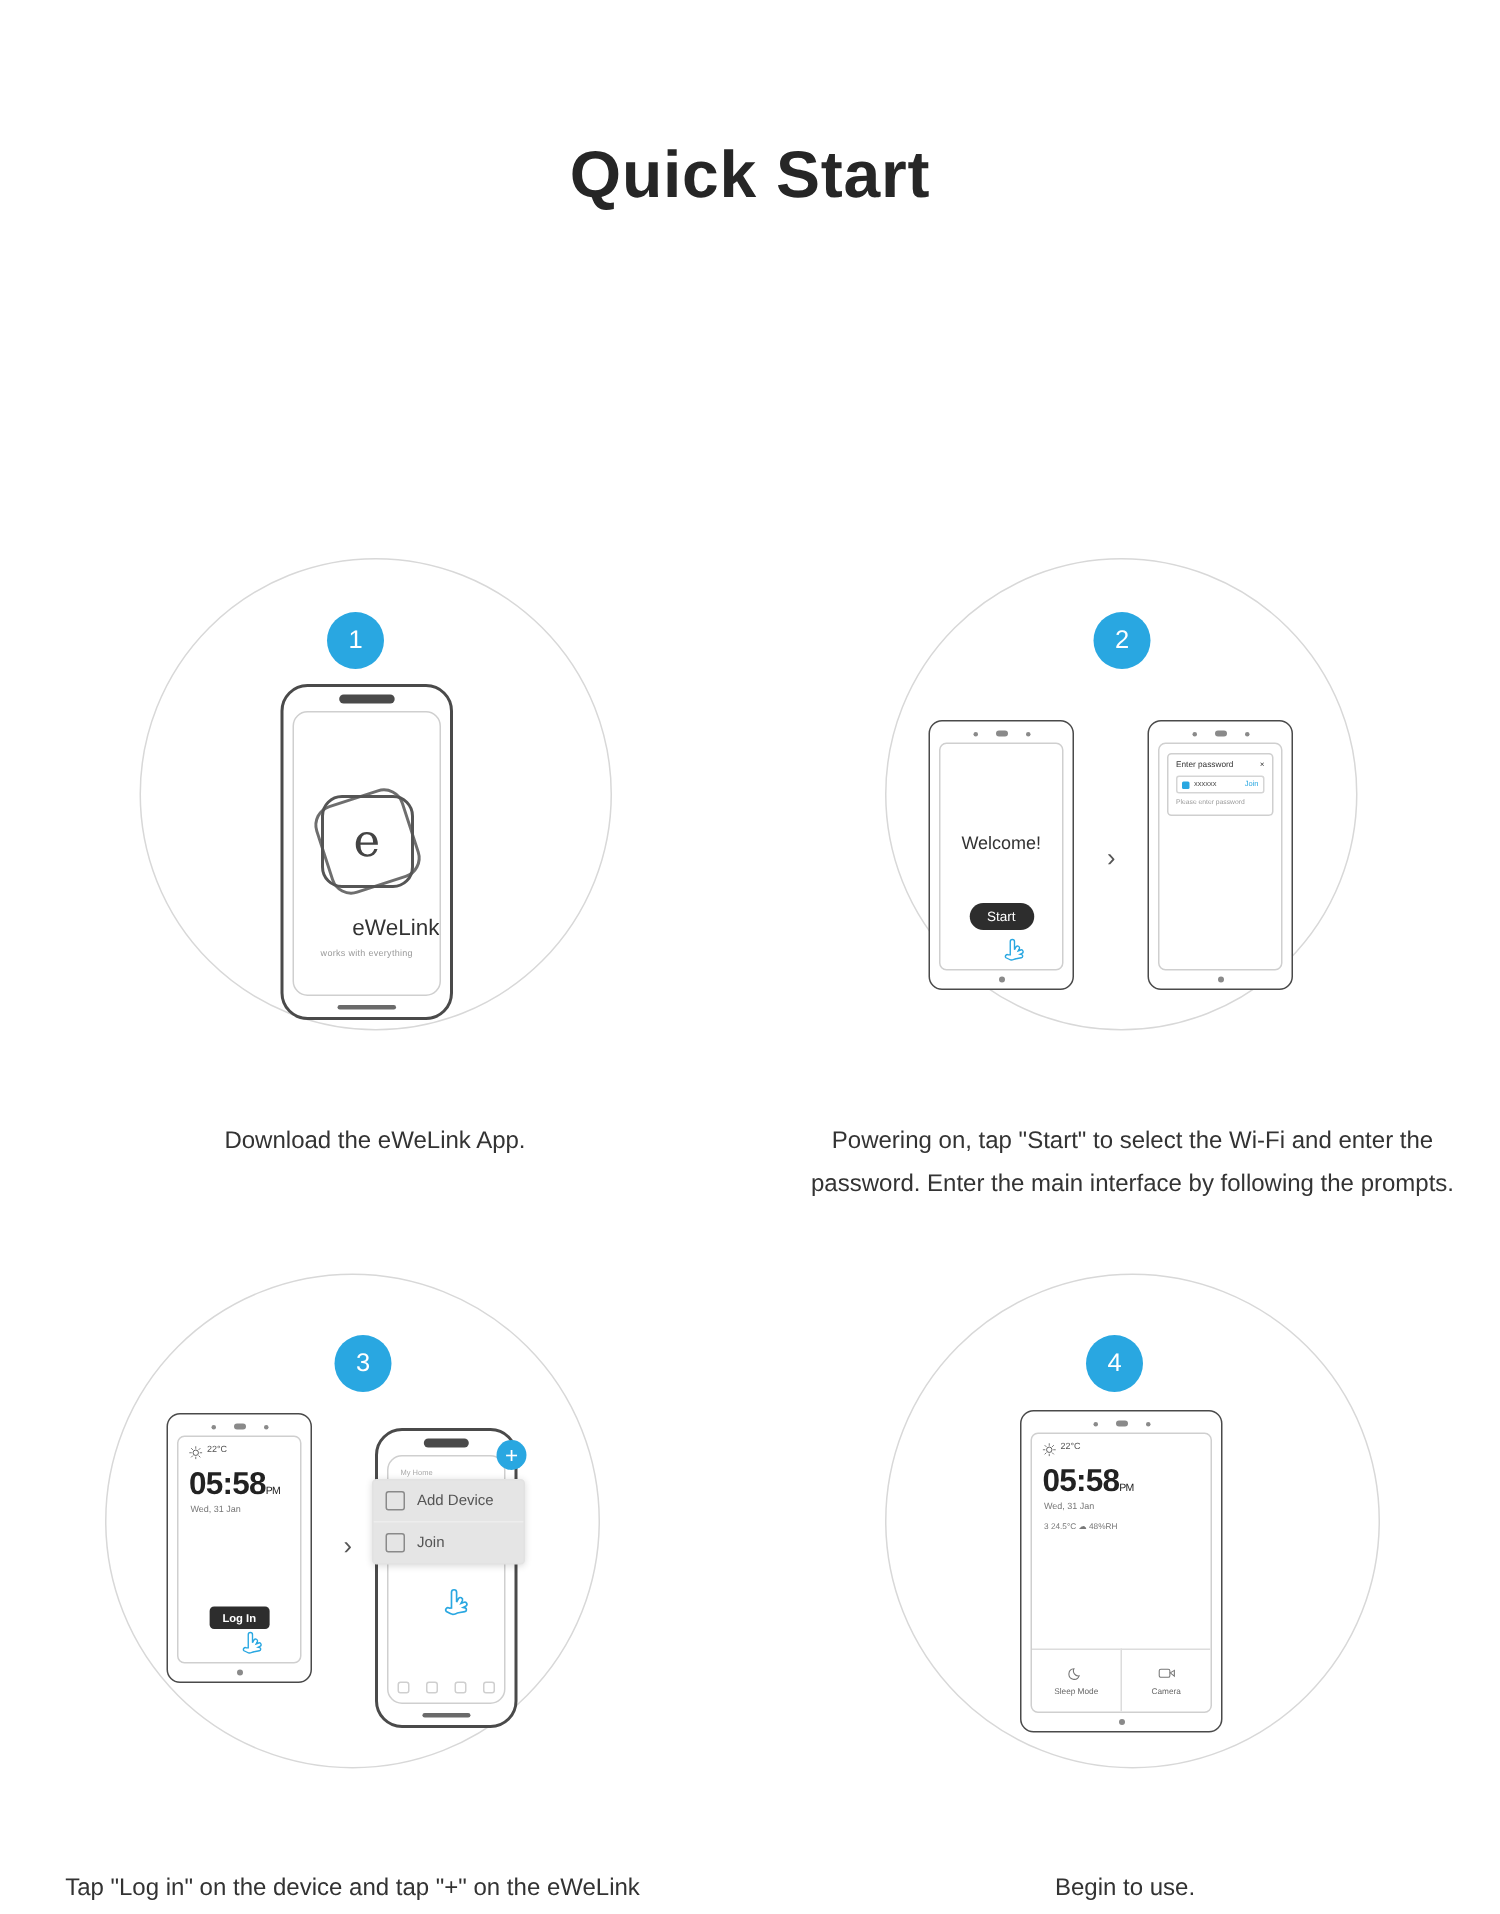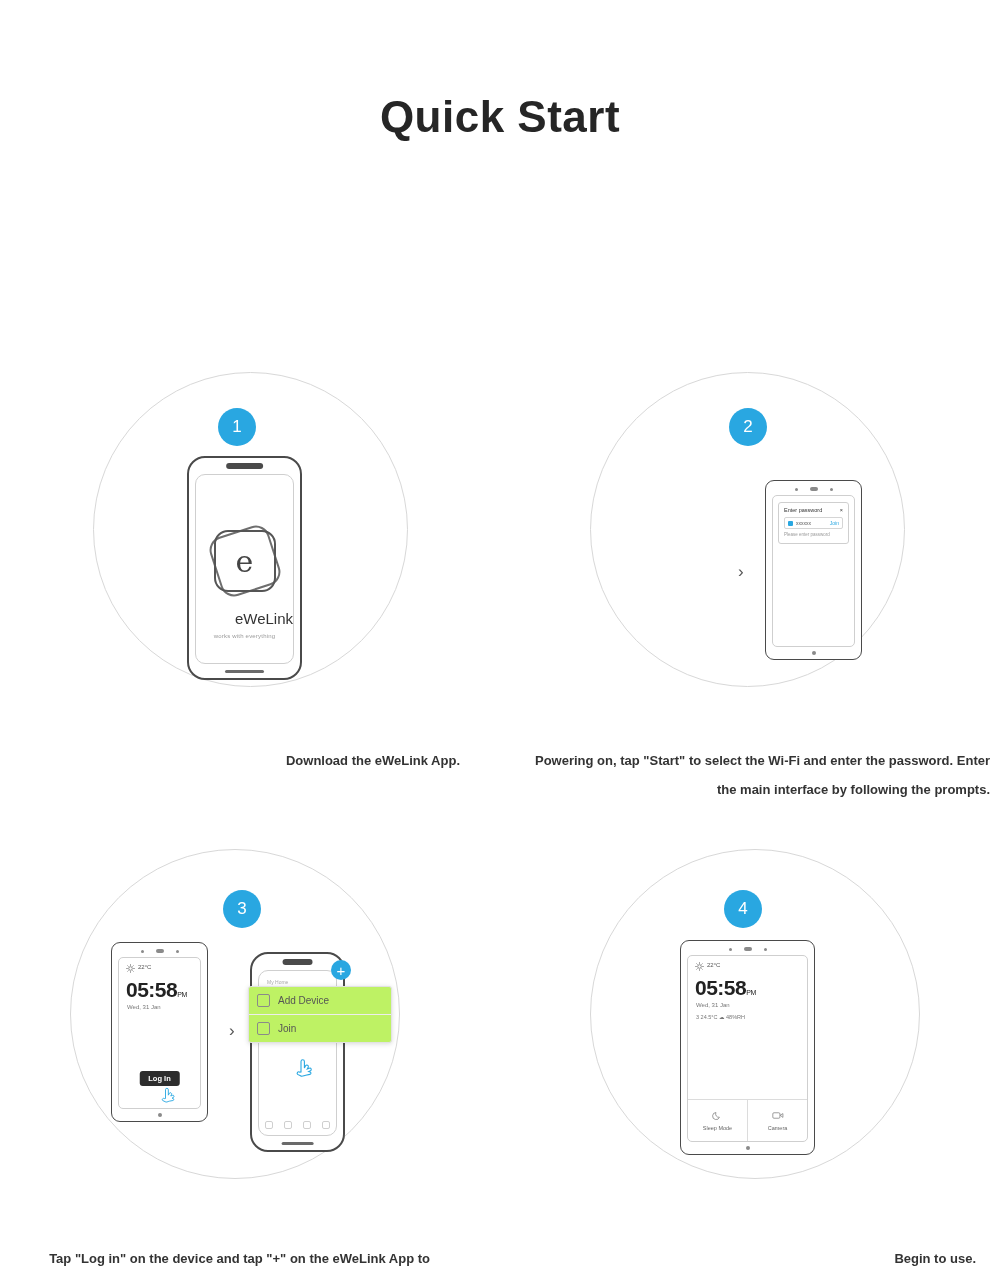--- a/index.html
+++ b/index.html
@@ -42,25 +42,24 @@
     border-radius: 50%;
     background: #29a7e1;
     color: #fff;
     font-size: 17px;
     display: flex; align-items: center; justify-content: center;
     z-index: 5;
   }
 
   .caption {
     position: absolute;
-    text-align: right;
-    font-size: 13px;
+    text-align: center;
+    font-size: 16px;
     line-height: 29px;
     color: #333;
-    font-weight: bold;
   }
 
   
   .phone {
     position: absolute;
     border: 2px solid #4a4a4a;
     border-radius: 18px;
     background: #fff;
   }
   .phone .notch {
@@ -231,22 +230,22 @@
   .app-header { position:absolute; left:8px; top:8px; font-size:5px; color:#aaa; }
   .plus-badge {
     position: absolute; right: -8px; top: 6px;
     width: 20px; height: 20px; border-radius: 50%;
     background: #29a7e1; color: #fff;
     display: flex; align-items: center; justify-content: center;
     font-size: 15px; line-height: 1; z-index: 7;
   }
   .menu {
     position: absolute;
-    left: 4px; top: 34px; width: 144px;
-    background: #bef264;
+    left: 4px; top: 34px; width: 102px;
+    background: #e5e5e5;
     border: 1px solid #e2e2e2;
     border-radius: 3px;
     box-shadow: 0 1px 5px rgba(0,0,0,.15);
     z-index: 8;
     overflow: hidden;
   }
   .menu-item {
     display: flex; align-items: center; gap: 8px;
     padding: 7px 8px;
     font-size: 10px; color: #555;
@@ -290,20 +289,35 @@
         <div class="homebar"></div>
       </div>
 
       <div class="caption" style="left:40px; top:578px; width:420px;">Download the eWeLink App.</div>
     </div>
 
     <div class="cell" style="left:500px; top:0; width:500px; height:440px;">
       <div class="circle" style="left:90px; top:204px; width:315px; height:315px;"></div>
       <div class="badge" style="left:229px; top:240px;">2</div>
 
+      <div class="device" style="left:119px; top:312px; width:97px; height:180px;">
+        <div class="dots">
+            <i></i>
+            <span class="cam"></span>
+            <i></i>
+          </div>
+        <div class="dscreen">
+          <div class="welcome">Welcome!</div>
+          <div class="start-btn">Start</div>
+        </div>
+        <div class="dbar"></div>
+        <svg class="hand" style="left:46px; top:142px;" viewBox="0 0 24 26">
+          <path d="M9 16 L9 5.5 a1.7 1.7 0 0 1 3.4 0 L12.4 12 l1.3-2.4 a1.5 1.5 0 0 1 2.6 1.4 l-1 2 2-0.8 a1.4 1.4 0 0 1 1.1 2.6 l-1.6 .8 1.3 .3 a1.3 1.3 0 0 1 -.2 2.5 l-4.2 .8 c-2.2 .5 -3.6 1.8 -5.2 .6 L5.6 18.4 a1.5 1.5 0 0 1 1.9 -2.3 z" fill="#ffffff" stroke="#29a7e1" stroke-width="1.1"></path>
+        </svg>
+      </div>
 
       <div class="arrow" style="left:238px; top:395px;">›</div>
 
       <div class="device" style="left:265px; top:312px; width:97px; height:180px;">
         <div class="dots">
             <i></i>
             <span class="cam"></span>
             <i></i>
           </div>
         <div class="dscreen">
@@ -438,17 +452,17 @@
                 <rect x="1.5" y="4" width="13" height="10" rx="2" fill="none" stroke="#777" stroke-width="1.3"></rect>
                 <path d="M15 8.5 L20 5.5 L20 12.5 Z" fill="none" stroke="#777" stroke-width="1.3"></path>
               </svg>
               <span>Camera</span>
             </div>
           </div>
         </div>
         <div class="dbar"></div>
       </div>
 
-      <div class="caption" style="left:56px; top:636px; width:420px;">Begin to use.</div>
+      <div class="caption" style="left:40px; top:636px; width:420px;">Begin to use.</div>
     </div>
 
   </div>
 </div>
 
 </body></html>

